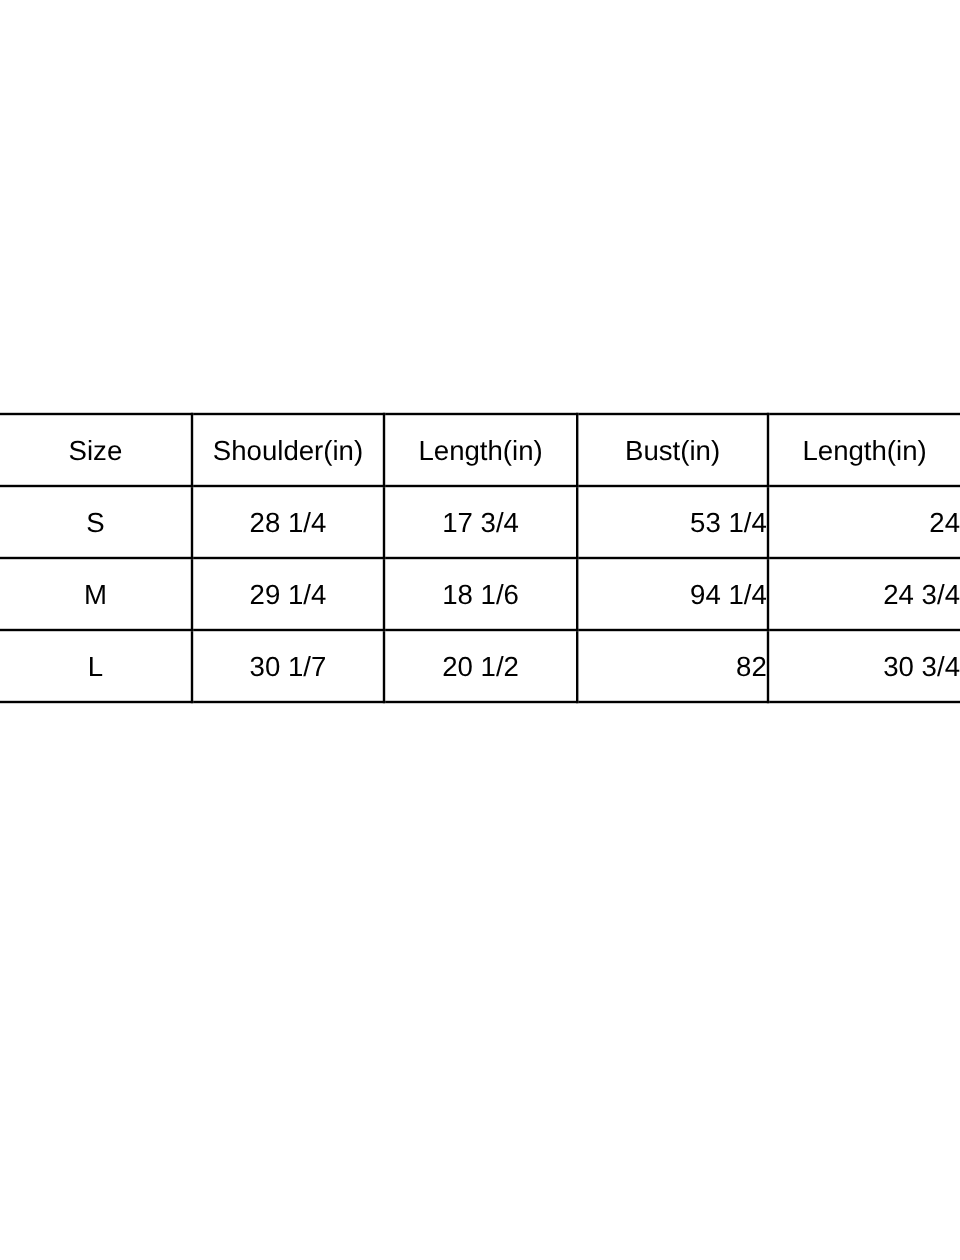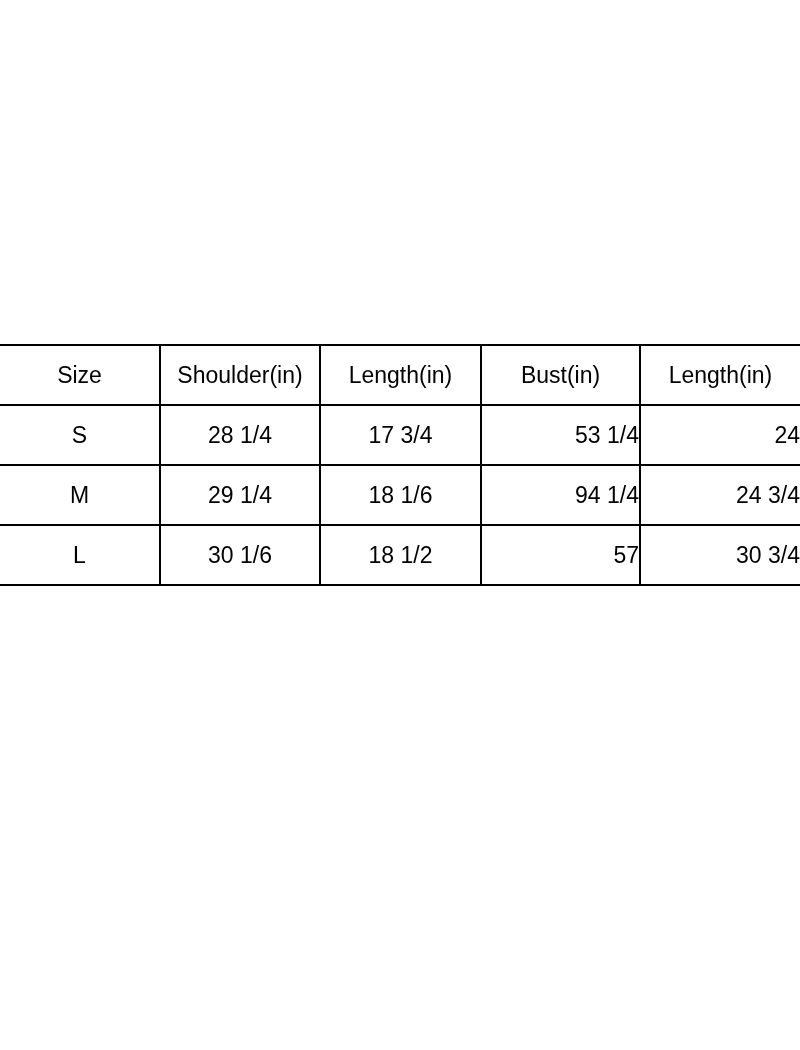--- a/index.html
+++ b/index.html
@@ -125,22 +125,22 @@
         </tr>
         <tr>
           <td class="size-label">M</td>
           <td class="cell-center">29 1/4</td>
           <td class="cell-center">18 1/6</td>
           <td class="cell-left">94 1/4</td>
           <td class="cell-left">24 3/4</td>
         </tr>
         <tr>
           <td class="size-label">L</td>
-          <td class="cell-center">30 1/6</td>
-          <td class="cell-center">18 1/2</td>
-          <td class="cell-left">57</td>
+          <td class="cell-center">30 1/7</td>
+          <td class="cell-center">20 1/2</td>
+          <td class="cell-left">82</td>
           <td class="cell-left">30 3/4</td>
         </tr>
       </tbody>
     </table>
   </div>
 
 </div>
 
 </body></html>

